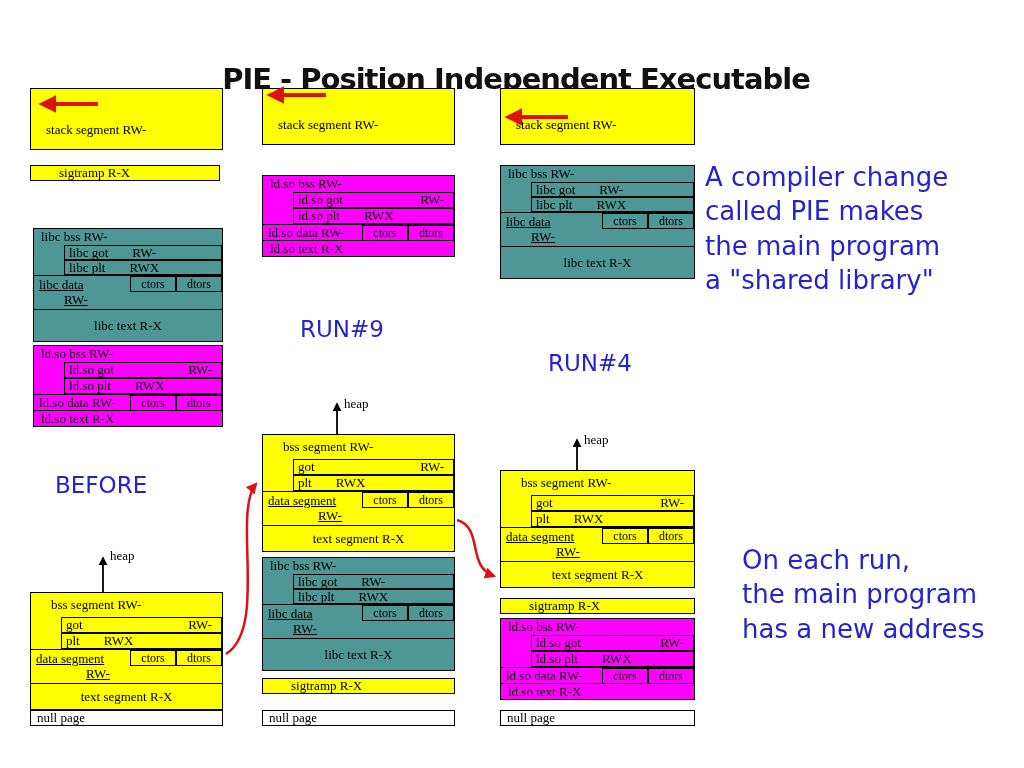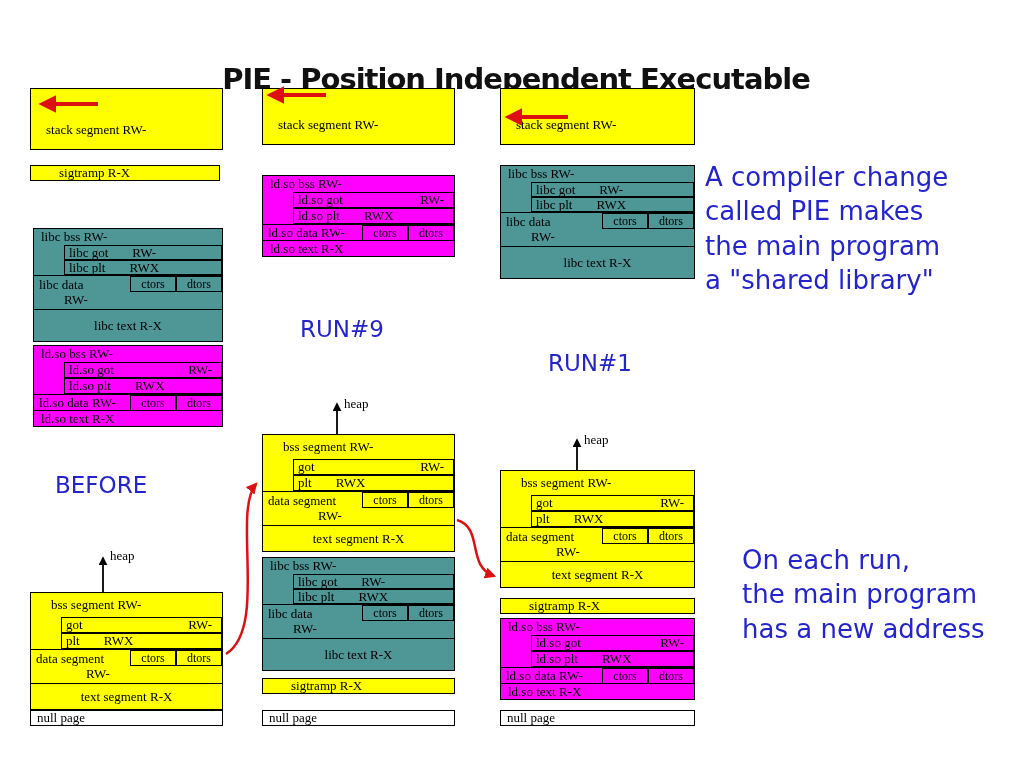--- a/index.html
+++ b/index.html
@@ -23,21 +23,21 @@
   .kind-band{display:flex;align-items:center;padding-left:7px;}
   .kind-band.center{justify-content:center;padding-left:0;}
   .kind-band.padded{padding-left:20px;}
   .inner-box{margin-left:30px;height:100%;border:1px solid #000;box-sizing:border-box;
              display:flex;align-items:center;padding:0 9px 0 4px;}
   .inner-box.spread{justify-content:space-between;}
   .gap-perm{margin-left:24px;}
   .cdwrap{position:absolute;right:0;top:0;display:flex;}
   .cdbox{border:1px solid #000;width:46px;height:16px;box-sizing:border-box;font-size:12px;
          display:flex;align-items:center;justify-content:center;}
-  .dleft{padding-top:1px;}
+  .dleft{padding-top:1px;text-decoration:underline;}
   .dline1{padding-left:5px;line-height:15px;}
   .dline2{line-height:15px;}
   .kind-data1{display:flex;align-items:center;padding-left:5px;}
 
   
   .bluetext{position:absolute;color:var(--blue_text);font:26px/1.32 "DejaVu Sans",sans-serif;
             white-space:pre-line;}
   .marker-label{position:absolute;color:var(--blue_text);font:23px "DejaVu Sans",sans-serif;}
   .heap-label{position:absolute;color:#000;font-size:13px;}
 
@@ -251,21 +251,21 @@
           <div class="dline1">libc data</div>
           <div class="dline2" style="padding-left: 30px;">RW-</div>
         </div>
         <div class="cdwrap">
           <div class="cdbox">ctors</div>
           <div class="cdbox">dtors</div>
         </div>
       </div>
       <div class="mrow kind-band center bordertop" style="height: 32px;">libc text R-X</div>
     </div>
-  <div class="marker-label" style="left:548px;top:350px">RUN#1</div>
+  <div class="marker-label" style="left:548px;top:350px">RUN#4</div>
   <div class="heap-label" style="left:584px;top:432px">heap</div>
   <div class="memblock" style="left: 500px; top: 470px; width: 195px; background: rgb(255, 255, 0);">
       <div class="mrow kind-band padded" style="height: 24px;">bss segment RW-</div>
       <div class="mrow kind-inner" style="height: 16px;">
         <div class="inner-box spread">
           <span>got</span>
           <span>RW-</span>
         </div>
       </div>
       <div class="mrow kind-inner" style="height: 16px;">

